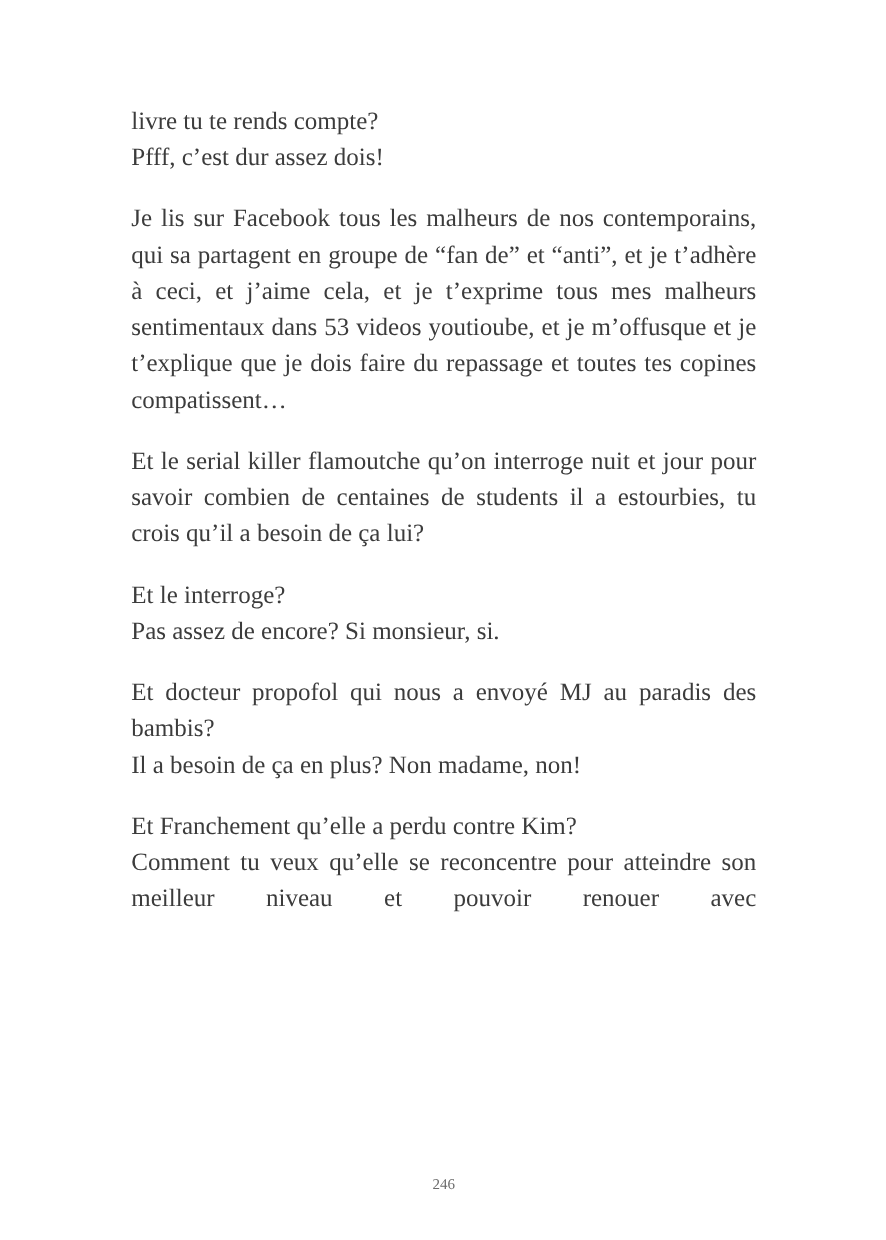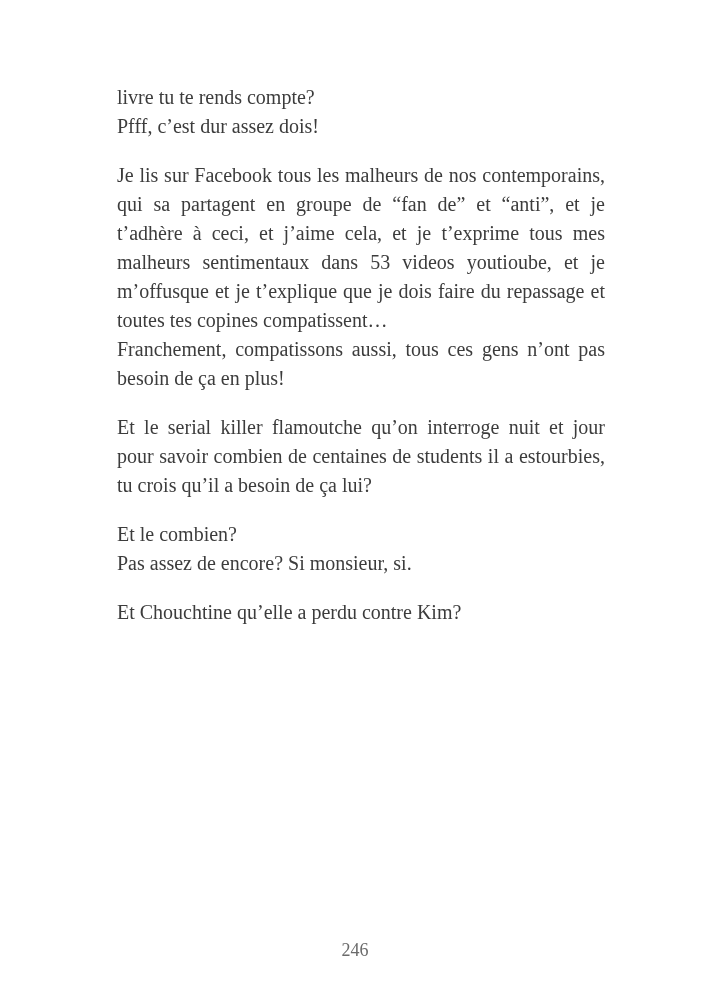--- a/index.html
+++ b/index.html
@@ -19,70 +19,74 @@
     left: 105px;
     top: 83px;
     width: 500px;
     font-family: "Liberation Serif", serif;
     font-size: 20px;
     line-height: 29px;
     color: #3c3c3c;
     text-align: justify;
   }
   .block {
-    margin: 0 0 20px 12px;
+    margin: 0 0 20px 0;
   }
   .block:last-child {
     margin-bottom: 0;
   }
   .block p {
     margin: 0;
     padding: 0;
   }
   
   .block p.continues {
     text-align-last: justify;
   }
   .footer {
     position: absolute;
     left: 105px;
     top: 940px;
     width: 500px;
     text-align: center;
     font-family: "Liberation Serif", serif;
-    font-size: 18px;
+    font-size: 12px;
     color: #6b6b6b;
   }
 </style>
 </head>
 <body>
 
 <div class="page">
   <div class="content">
 
     <div class="block">
       <p>livre tu te rends compte?</p>
       <p>Pfff, c’est dur assez dois!</p>
     </div>
 
     <div class="block">
       <p>Je lis sur Facebook tous les malheurs de nos contemporains, qui sa partagent en groupe de “fan de” et “anti”, et je t’adhère à ceci, et j’aime cela, et je t’exprime tous mes malheurs sentimentaux dans 53 videos youtioube, et je m’offusque et je t’explique que je dois faire du repassage et toutes tes copines compatissent…</p>
-      <p>Franchement, compatissons aussi, tous ces gens n’ont pas besoin de ça en plus!</p>
     </div>
 
     <div class="block">
       <p>Et le serial killer flamoutche qu’on interroge nuit et jour pour savoir combien de centaines de students il a estourbies, tu crois qu’il a besoin de ça lui?</p>
     </div>
 
     <div class="block">
-      <p>Et le combien?</p>
+      <p>Et le interroge?</p>
       <p>Pas assez de encore? Si monsieur, si.</p>
     </div>
 
+    <div class="block">
+      <p>Et docteur propofol qui nous a envoyé MJ au paradis des bambis?</p>
+      <p>Il a besoin de ça en plus? Non madame, non!</p>
+    </div>
 
     <div class="block">
-      <p>Et Chouchtine qu’elle a perdu contre Kim?</p>
+      <p>Et Franchement qu’elle a perdu contre Kim?</p>
+      <p class="continues">Comment tu veux qu’elle se reconcentre pour atteindre son meilleur niveau et pouvoir renouer avec</p>
     </div>
 
   </div>
 
   <div class="footer">246</div>
 </div>
 
 </body></html>

